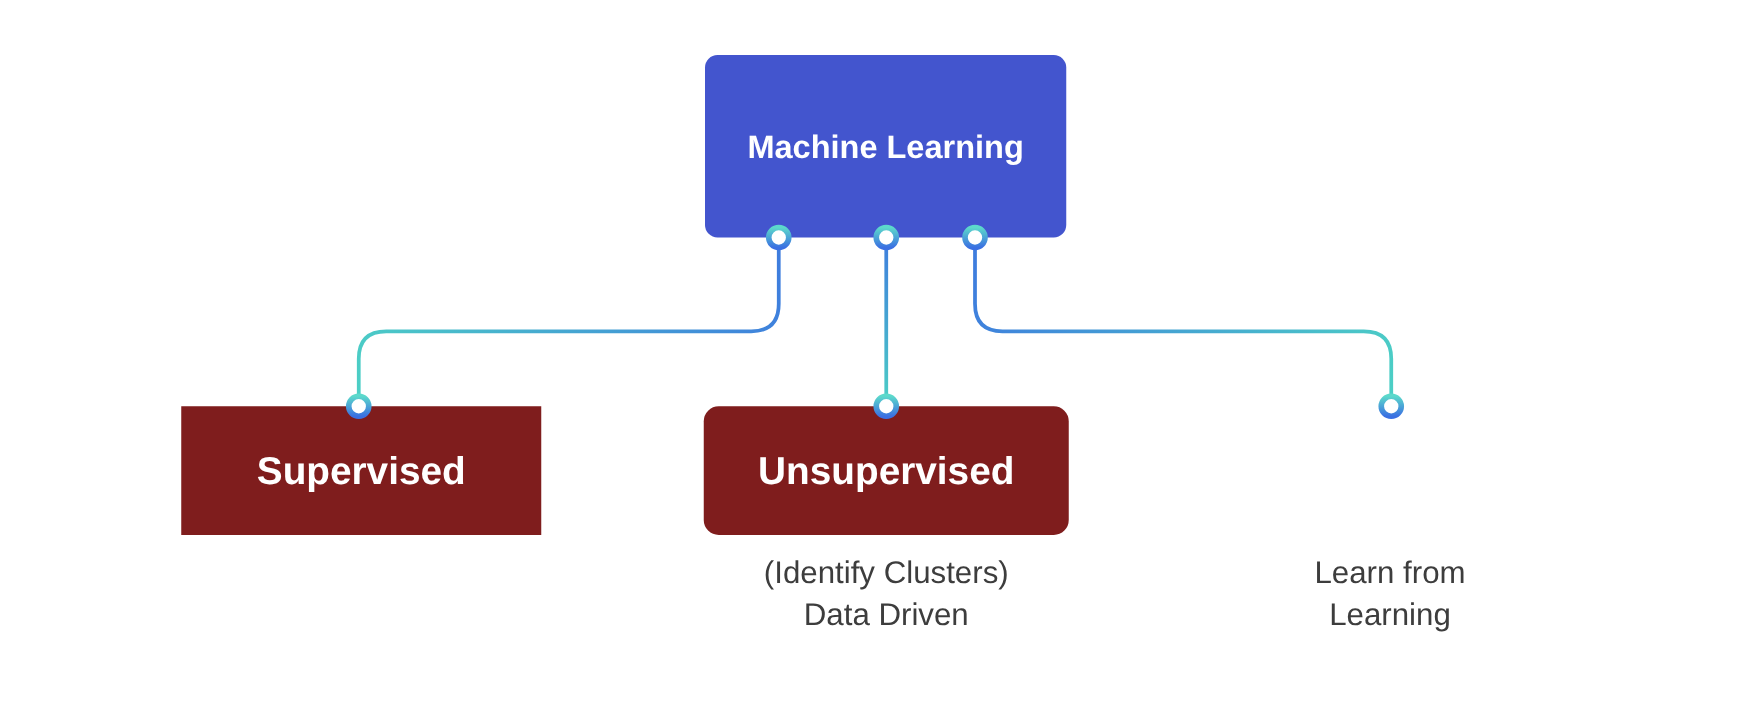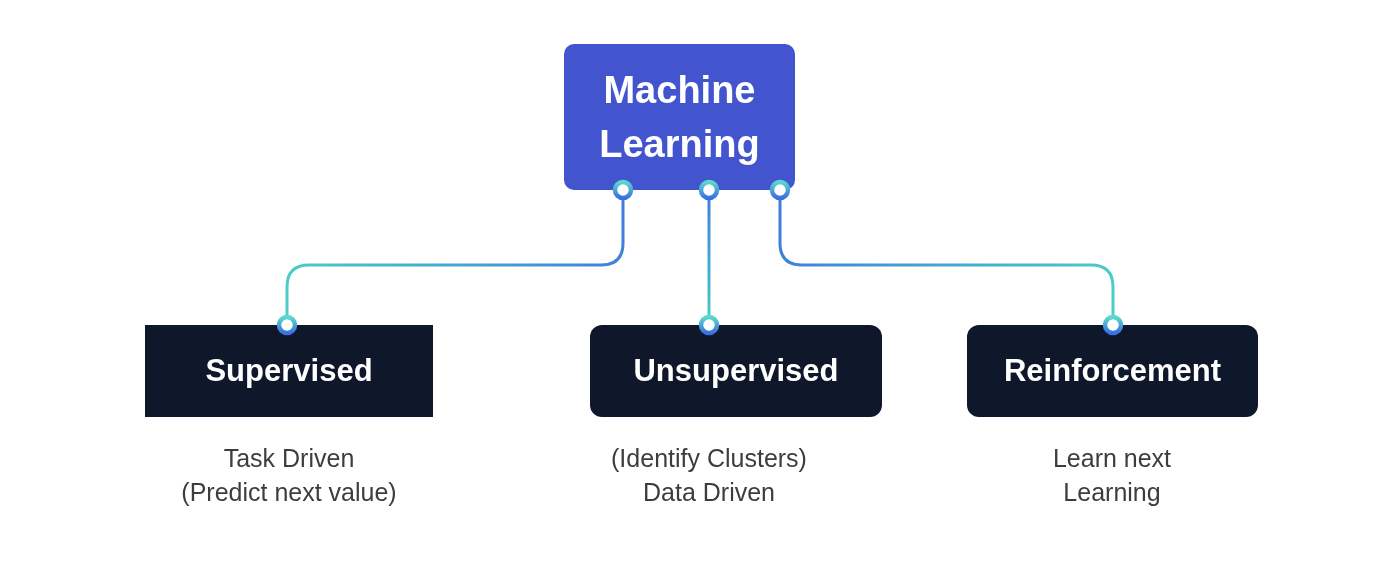--- a/index.html
+++ b/index.html
@@ -20,44 +20,44 @@
     display: flex;
     align-items: center;
     justify-content: center;
     text-align: center;
     color: #ffffff;
     font-weight: bold;
   }
   .node-root {
     left: 564px;
     top: 44px;
-    width: 231px;
+    width: 289px;
     height: 146px;
     background: #4355ce;
     border-radius: 10px;
-    font-size: 38px;
+    font-size: 26px;
     line-height: 54px;
   }
   .node-root .label-inner {
     width: 240px;
   }
   .node-branch {
     top: 325px;
-    height: 92px;
-    background: #0f172a;
+    height: 103px;
+    background: #7f1d1d;
     font-size: 31px;
     align-items: center;
   }
   .node-supervised {
     left: 145px;
     width: 288px;
     border-radius: 0;
   }
   .node-unsupervised {
-    left: 590px;
+    left: 563px;
     width: 292px;
     border-radius: 12px;
   }
   .node-reinforcement {
     left: 967px;
     width: 291px;
     border-radius: 12px;
   }
   .subtitle {
     position: absolute;
@@ -93,34 +93,27 @@
   <div class="node node-root">
     <div class="label-inner">Machine Learning</div>
   </div>
 
   <div class="node node-branch node-supervised">
     <div>Supervised</div>
   </div>
   <div class="node node-branch node-unsupervised">
     <div>Unsupervised</div>
   </div>
-  <div class="node node-branch node-reinforcement">
-    <div>Reinforcement</div>
-  </div>
 
-  <div class="subtitle subtitle-1">
-    <div>Task Driven</div>
-    <div>(Predict next value)</div>
-  </div>
   <div class="subtitle subtitle-2">
     <div>(Identify Clusters)</div>
     <div>Data Driven</div>
   </div>
   <div class="subtitle subtitle-3">
-    <div>Learn next</div>
+    <div>Learn from</div>
     <div>Learning</div>
   </div>
 
   <svg class="connector-layer" width="1400" height="575" viewBox="0 0 1400 575" xmlns="http://www.w3.org/2000/svg">
     <defs>
       <linearGradient id="gradLeft" gradientUnits="userSpaceOnUse" x1="623" y1="195" x2="287" y2="320">
         <stop offset="0%" stop-color="#3e7cde"></stop>
         <stop offset="100%" stop-color="#4ccfc5"></stop>
       </linearGradient>
       <linearGradient id="gradMid" gradientUnits="userSpaceOnUse" x1="709" y1="190" x2="709" y2="325">

